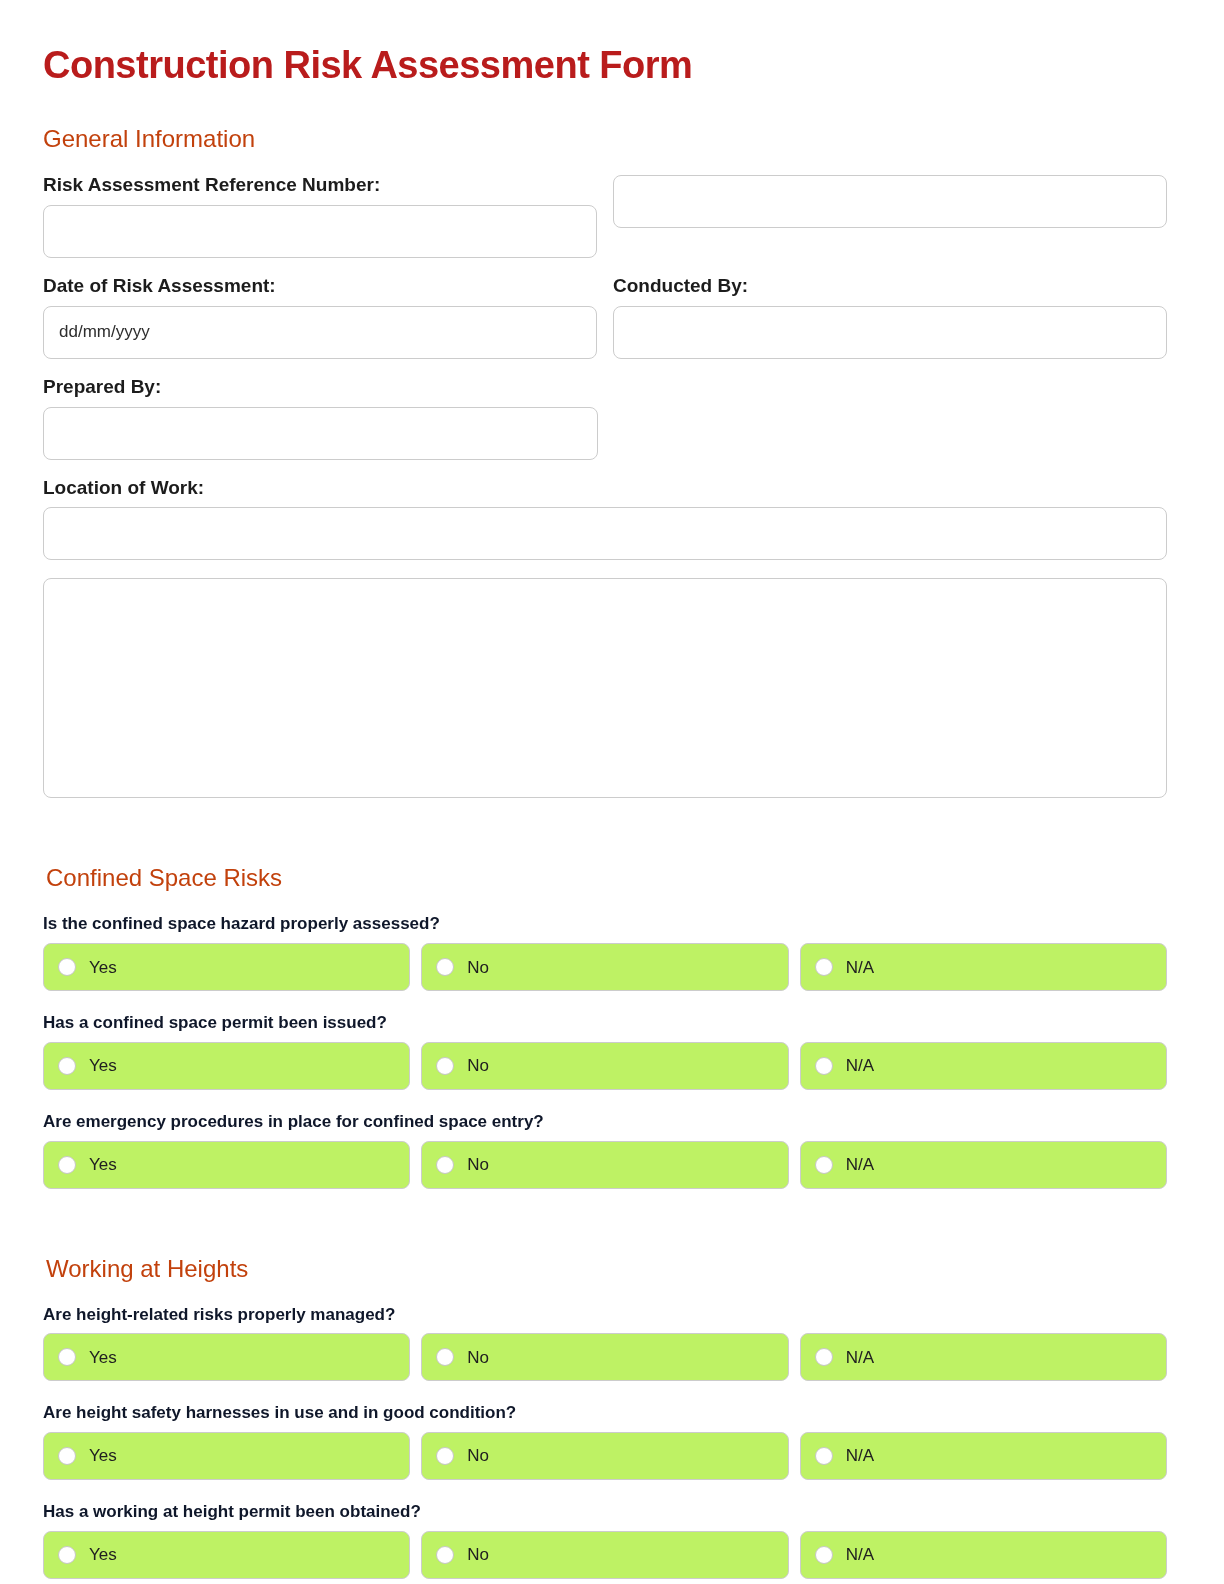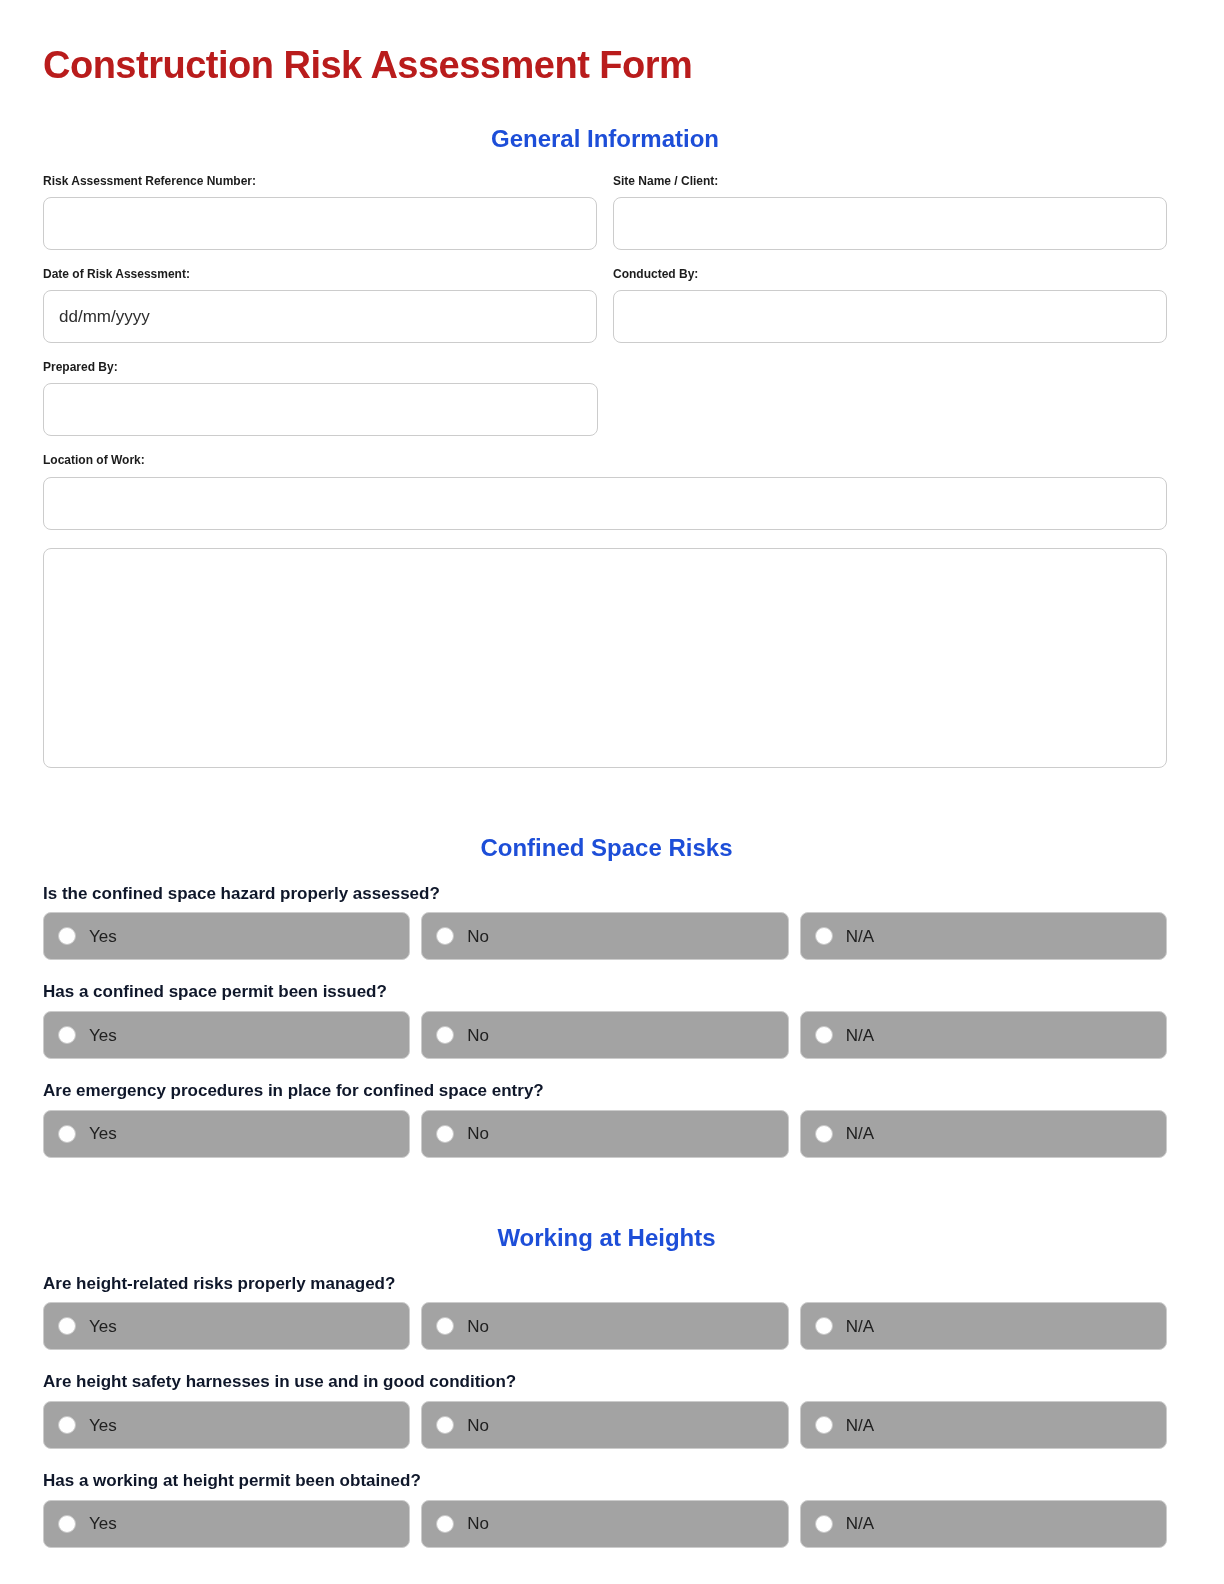--- a/index.html
+++ b/index.html
@@ -17,35 +17,34 @@
   h1.form-title {
     font-size: 38px;
     font-weight: 700;
     color: #b91c1c;
     letter-spacing: -0.5px;
     margin: 0 0 41px 0;
     line-height: 1.05;
   }
   h2.section-heading {
     font-size: 24px;
-    font-weight: 700;
-    color: #1d4ed8;
+    font-weight: 400;
+    color: #c2410c;
     margin: 0 0 24px 0;
     line-height: 1.0;
-    text-align: center;
   }
   h2.section-heading.questions-section {
     margin-top: 68px;
     margin-bottom: 25px;
     padding-left: 3px;
   }
   .field { margin-bottom: 18px; }
   .field-label {
     display: block;
-    font-size: 12px;
+    font-size: 19px;
     font-weight: 700;
     color: #1c1c1c;
     margin-bottom: 9px;
     line-height: 1.1;
   }
   .row-2 {
     display: grid;
     grid-template-columns: 1fr 1fr;
     column-gap: 16px;
   }
@@ -83,21 +82,21 @@
   }
   .radio-row {
     display: grid;
     grid-template-columns: repeat(3, 1fr);
     column-gap: 11px;
   }
   .radio-box {
     height: 48px;
     border: 1px solid #cccccc;
     border-radius: 8px;
-    background: #a3a3a3;
+    background: #bef264;
     display: flex;
     align-items: center;
     padding: 0 14px;
     cursor: pointer;
   }
   .radio-circle {
     width: 18px;
     height: 18px;
     border: 1.5px solid #c6c6c6;
     border-radius: 50%;
@@ -120,21 +119,20 @@
   <h1 class="form-title">Construction Risk Assessment Form</h1>
 
   <h2 class="section-heading">General Information</h2>
 
   <div class="row-2 field">
     <div>
       <label class="field-label">Risk Assessment Reference Number:</label>
       <input class="text-input" type="text" value="" style="">
     </div>
     <div>
-      <label class="field-label">Site Name / Client:</label>
       <input class="text-input" type="text" value="" style="">
     </div>
   </div>
 
   <div class="row-2 field">
     <div>
       <label class="field-label">Date of Risk Assessment:</label>
       <input class="text-input" type="text" placeholder="dd/mm/yyyy" style="">
     </div>
     <div>

